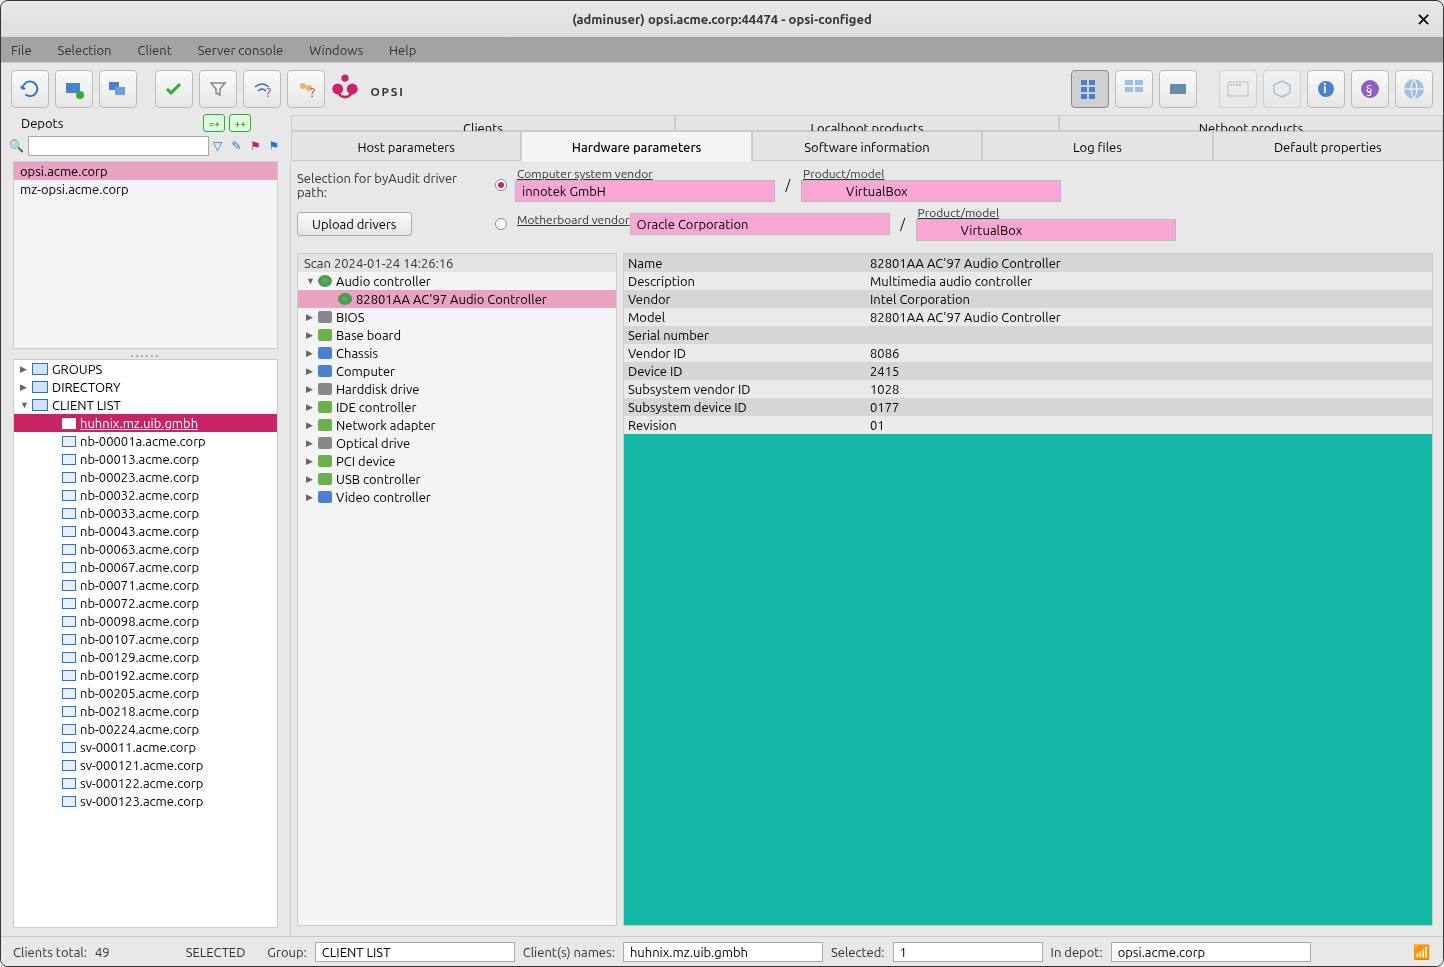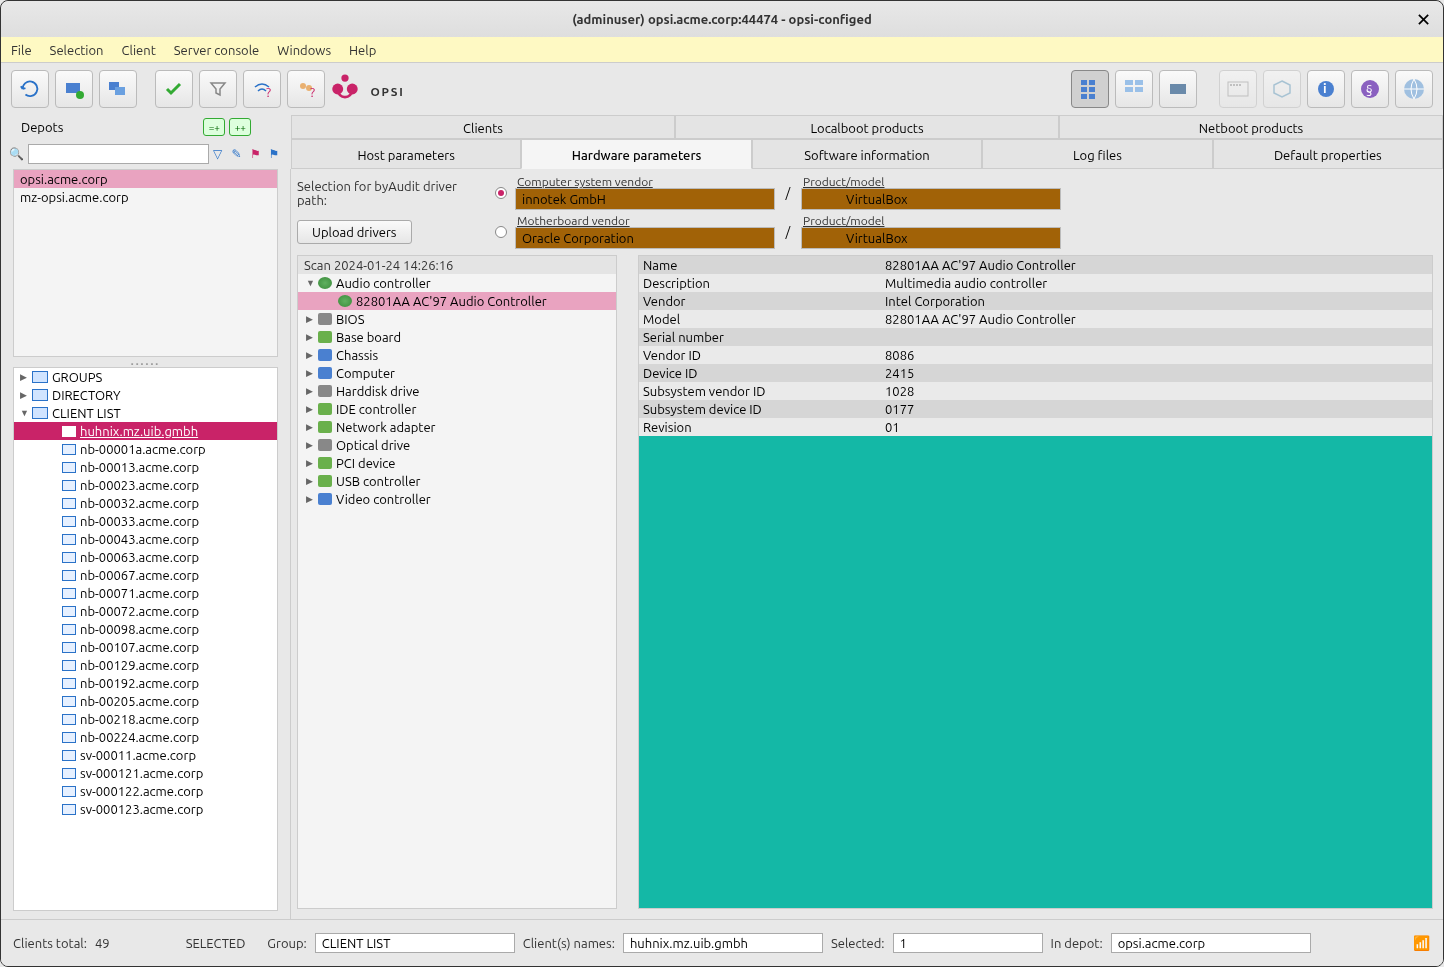--- a/index.html
+++ b/index.html
@@ -4,34 +4,34 @@
 <style>
 * { box-sizing: border-box; margin: 0; padding: 0; font-family: "Segoe UI", Ubuntu, sans-serif; font-size: 13px; }
 body { background: #e8e8e8; width: 1444px; height: 967px; overflow: hidden; display: flex; flex-direction: column; border: 1px solid #333; border-radius: 8px; }
 
 
 .titlebar { height: 36px; background: linear-gradient(#e8e8e8,#dedede); display: flex; align-items: center; justify-content: center; position: relative; border-radius: 8px 8px 0 0; }
 .titlebar .title { font-weight: 600; color: #333; }
 .titlebar .close { position: absolute; right: 12px; top: 8px; font-size: 18px; cursor: pointer; }
 
 
-.menubar { height: 26px; background: #fef9c3; display: flex; align-items: center; padding: 0 10px; gap: 18px; border-bottom: 1px solid #ccc; }
+.menubar { height: 26px; background: #a3a3a3; display: flex; align-items: center; padding: 0 10px; gap: 26px; border-bottom: 1px solid #ccc; }
 .menubar span { color: #333; cursor: pointer; }
 
 
 .toolbar-row { height: 52px; background: #e8e8e8; display: flex; align-items: center; padding: 4px 10px; }
 .tb-left { display: flex; gap: 6px; }
 .tb-btn { width: 38px; height: 38px; background: linear-gradient(#fafafa,#e6e6e6); border: 1px solid #bbb; border-radius: 4px; display: flex; align-items: center; justify-content: center; cursor: pointer; }
 .tb-logo { flex: 1; display: flex; align-items: center; }
 .tb-right { display: flex; gap: 6px; }
 .tb-right .tb-btn.active { background: #d0d0d0; border-color: #888; }
 .tb-right .tb-btn.disabled { opacity: 0.5; }
 
 
-.tabs1 { height: 24px; background: #e8e8e8; display: flex; }
+.tabs1 { height: 16px; background: #e8e8e8; display: flex; }
 .tabs1 .depots-hdr { width: 290px; display: flex; align-items: center; padding-left: 20px; gap: 140px; }
 .tabs1 .tab1 { flex: 1; text-align: center; line-height: 24px; border: 1px solid #ccc; background: #e4e4e4; cursor: pointer; }
 .tabs1 .depots-hdr .dep-buttons { display:flex; gap:4px;}
 .dep-btn { width:22px; height:18px; border:1px solid #3a3; background:#dfd; font-size:10px; color:#060; display:flex; align-items:center; justify-content:center; border-radius:3px; cursor:pointer; }
 
 
 .tabs2 { height: 30px; display: flex; }
 .tabs2 .search-area { width: 290px; display: flex; align-items: center; padding: 0 8px; gap: 4px; }
 .tabs2 .search-area input { flex:1; height: 20px; border:1px solid #aaa; background:#fff; padding:0 4px; }
 .tabs2 .tab2 { flex:1; text-align:center; line-height:30px; border:1px solid #ccc; background:#e4e4e4; cursor:pointer; }
@@ -57,50 +57,50 @@
 .tree-row.sel .icon-sq { border-color:#fff; background:#fff; }
 .tree-row .grp-ico { display:inline-block; width:16px; height:12px; border:1px solid #2a72c8; background:#d0e4ff; margin-right:4px; }
 
 
 .rightpanel { flex:1; display:flex; flex-direction:column; padding: 6px 10px 10px 6px; overflow:hidden; }
 
 .driver-section { display:flex; flex-direction:column; gap:4px; margin-bottom:6px; }
 .dr-row { display:flex; align-items:center; gap:8px;}
 .dr-label { width:190px; text-align:left; color:#333; }
 .dr-field-label { font-size:12px; color:#333; margin-left:2px;text-decoration:underline; }
-.dr-input { height:22px; background:#a16207; border:1px solid #bbb; padding:0 6px; }
+.dr-input { height:22px; background:#f9a8d4; border:1px solid #bbb; padding:0 6px; }
 .dr-l1 { width:260px; }
 .dr-l2 { width:260px;padding-left:44px; }
 .dr-slash { width:10px; text-align:center; }
 .radio { width:12px; height:12px; border-radius:50%; border:1px solid #888; background:#fff; display:inline-flex; align-items:center; justify-content:center; }
 .radio.checked::after { content:""; width:6px; height:6px; border-radius:50%; background:#c92368; }
 .upload-btn { height:24px; padding:0 14px; background:linear-gradient(#fafafa,#e6e6e6); border:1px solid #aaa; border-radius:3px; cursor:pointer; }
 
-.hw-body { flex:1; display:flex; gap:21px; overflow:hidden; }
+.hw-body { flex:1; display:flex; gap:6px; overflow:hidden;margin-top:6px; }
 .hw-tree { width:320px; background:#f4f4f4; border:1px solid #ccc; overflow:auto; }
 .hw-tree .scan-hdr { padding:2px 6px; color:#333; background:#e4e4e4; }
 .hw-tree .hw-row { display:flex; align-items:center; height:18px; padding-left:4px; }
 .hw-tree .hw-row.lvl1 { padding-left:8px; }
 .hw-tree .hw-row.lvl2 { padding-left:40px; }
 .hw-tree .hw-row.sel { background:#e9a3c0; }
 .hw-tree .hw-row .arrow { width:12px; font-size:9px; color:#666; }
 .hw-ico { display:inline-block; width:14px; height:12px; margin-right:4px; background:#6ab04c; border-radius:2px; flex-shrink:0; }
 .hw-ico.gray { background:#888; }
 .hw-ico.blue { background:#4a80d0; }
 .hw-ico.audio { background:radial-gradient(#5fb05f,#3a8a3a); border-radius:50%; }
 
 .hw-detail { flex:1; background:#14b8a6; border:1px solid #ccc; overflow:auto; }
 .hw-detail .prop-row { display:flex; height:18px; align-items:center; }
 .hw-detail .prop-row:nth-child(odd){ background:#d6d6d6; }
 .hw-detail .prop-row:nth-child(even){ background:#eaeaea; }
 .hw-detail .prop-key { width:246px; padding-left:4px; }
 .hw-detail .prop-val { flex:1; }
 
 
-.statusbar { height:47px; background:#e8e8e8; border-top:1px solid #ccc; display:flex; align-items:center; padding:0 12px; gap:8px; }
+.statusbar { height:30px; background:#e8e8e8; border-top:1px solid #ccc; display:flex; align-items:center; padding:0 12px; gap:8px; }
 .statusbar .sb-lbl { color:#333; }
 .statusbar input.sb-field { height:20px; border:1px solid #aaa; background:#fff; padding:0 6px; }
 .sig-ico { font-size:14px; color:#555; margin-left:auto; }
 
 
 .logo-svg { height:40px; }
 </style>
 </head>
 <body>
 
@@ -399,21 +399,21 @@
         <div style="display:flex; flex-direction:column;">
           <span class="dr-field-label">Product/model</span>
           <input class="dr-input dr-l2" readonly="" value="VirtualBox" style="">
         </div>
       </div>
       <div class="dr-row">
         <span class="dr-label">
           <button class="upload-btn">Upload drivers</button>
         </span>
         <span class="radio"></span>
-        <div style="display:flex; flex-direction:column;">
+        <div style="display:flex; flex-direction:row;">
           <span class="dr-field-label">Motherboard vendor</span>
           <input class="dr-input dr-l1" readonly="" value="Oracle Corporation" style="">
         </div>
         <span class="dr-slash">/</span>
         <div style="display:flex; flex-direction:column;">
           <span class="dr-field-label">Product/model</span>
           <input class="dr-input dr-l2" readonly="" value="VirtualBox" style="">
         </div>
       </div>
     </div>

